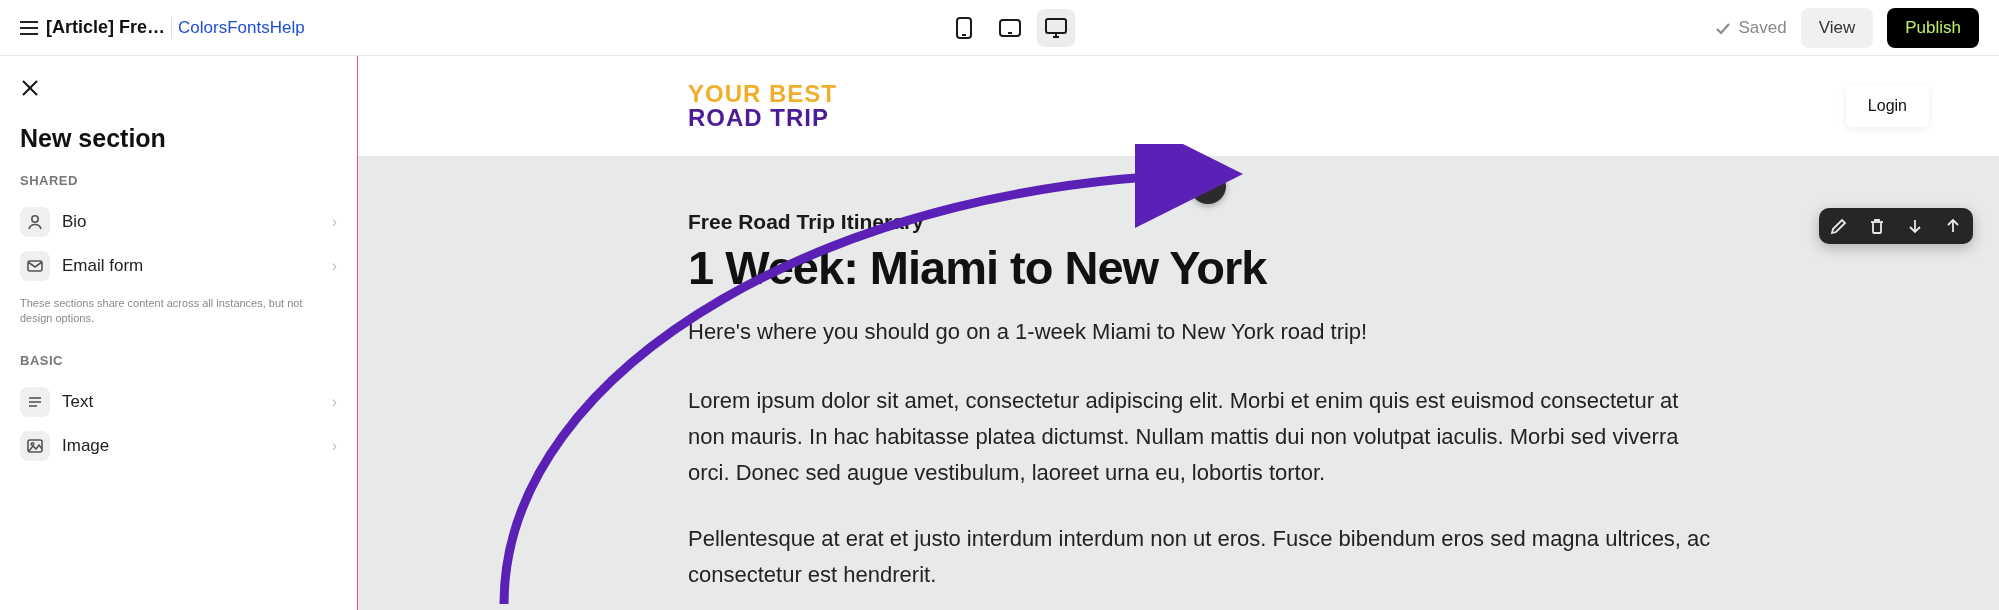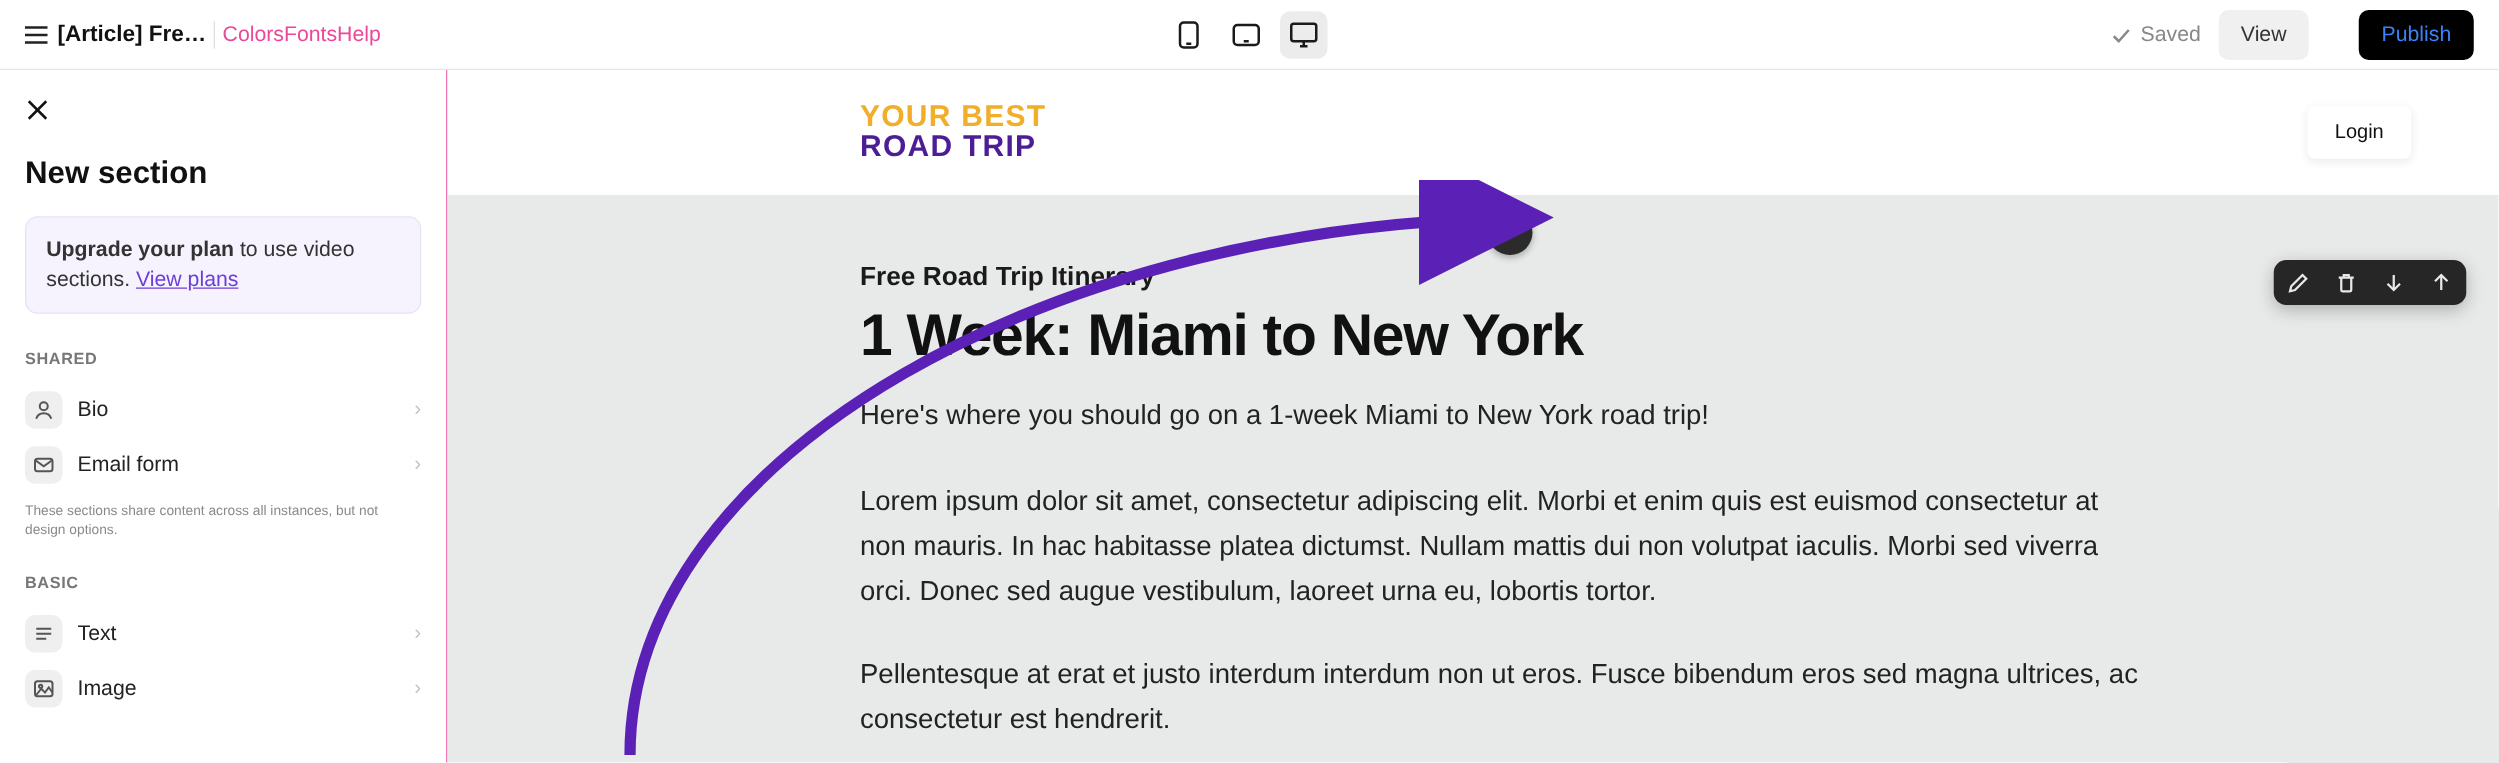--- a/index.html
+++ b/index.html
@@ -5,31 +5,31 @@
   * { box-sizing: border-box; margin:0; padding:0; }
   html,body { width:1999px; height:610px; font-family: -apple-system, BlinkMacSystemFont, "Segoe UI", Helvetica, Arial, sans-serif; color:#111; background:#fff; overflow:hidden; }
 
   
   .topbar { height:56px; border-bottom:1px solid #e6e6e6; display:flex; align-items:center; padding:0 20px; gap:18px; }
   .topbar-left { display:flex; align-items:center; flex:0 0 auto; }
   .hamburger { display:flex; align-items:center; gap:8px; font-weight:600; font-size:18px; }
   .hamburger .bars { width:18px; height:14px; display:flex; flex-direction:column; justify-content:space-between; }
   .hamburger .bars span { display:block; height:2px; background:#222; }
   .divider { width:1px; height:22px; background:#ddd; margin:0 6px; }
-  .menu-link { color:#ec4899; font-size:17px; cursor:pointer; }
+  .menu-link { color:#1d4ed8; font-size:17px; cursor:pointer; }
   .topbar-center { flex:1; display:flex; justify-content:center; align-items:center; gap:8px; }
   .device-btn { width:38px; height:38px; border-radius:8px; display:flex; align-items:center; justify-content:center; cursor:pointer; }
   .device-btn.active { background:#ececec; }
   .device-btn svg { stroke:#1a1a1a; }
   .topbar-right { display:flex; align-items:center; gap:14px; }
   .saved { display:flex; align-items:flex-end; gap:6px; color:#888; font-size:17px; }
   .saved svg { stroke:#888; }
   .btn { border-radius:8px; padding:10px 18px; font-size:17px; cursor:pointer; border:none; }
   .btn-done { background:#f0f0f0; color:#333; }
-  .btn-publish { background:#000; color:#3b82f6;margin-left:26px; }
+  .btn-publish { background:#000; color:#bef264; }
 
   
   .main { display:flex; height:calc(100% - 56px); }
 
   
   .sidebar { width:358px; border-right:1px solid #ec4899; padding:22px 20px; overflow:hidden; }
   .close-x { width:20px; height:20px; stroke:#111; stroke-width:2; cursor:pointer; margin-bottom:26px; display:block; }
   .side-title { font-size:25px; font-weight:700; margin-bottom:20px; }
 
   .upgrade-box { border:1px solid #e6e1f5; background:#f6f3fe; border-radius:10px; padding:14px 16px; font-size:17px; color:#333; line-height:1.4; margin-bottom:28px; }
@@ -126,23 +126,20 @@
 <div class="main">
 
   <div class="sidebar">
     <svg class="close-x" viewBox="0 0 20 20" fill="none">
         <line x1="3" y1="3" x2="17" y2="17"></line>
         <line x1="17" y1="3" x2="3" y2="17"></line>
       </svg>
 
     <div class="side-title">New section</div>
 
-    <div class="upgrade-box">
-      <span class="lead">Upgrade your plan</span><span> to use video sections. </span><a>View plans</a>
-    </div>
 
     <div class="side-group-label">SHARED</div>
 
     <div class="side-item">
       <div class="ic">
           <svg width="18" height="18" viewBox="0 0 18 18" fill="none" stroke-width="1.6">
             <circle cx="9" cy="6" r="3.2"></circle>
             <path d="M3 16c1-3.5 4-4.5 6-4.5s5 1 6 4.5"></path>
           </svg>
         </div>

